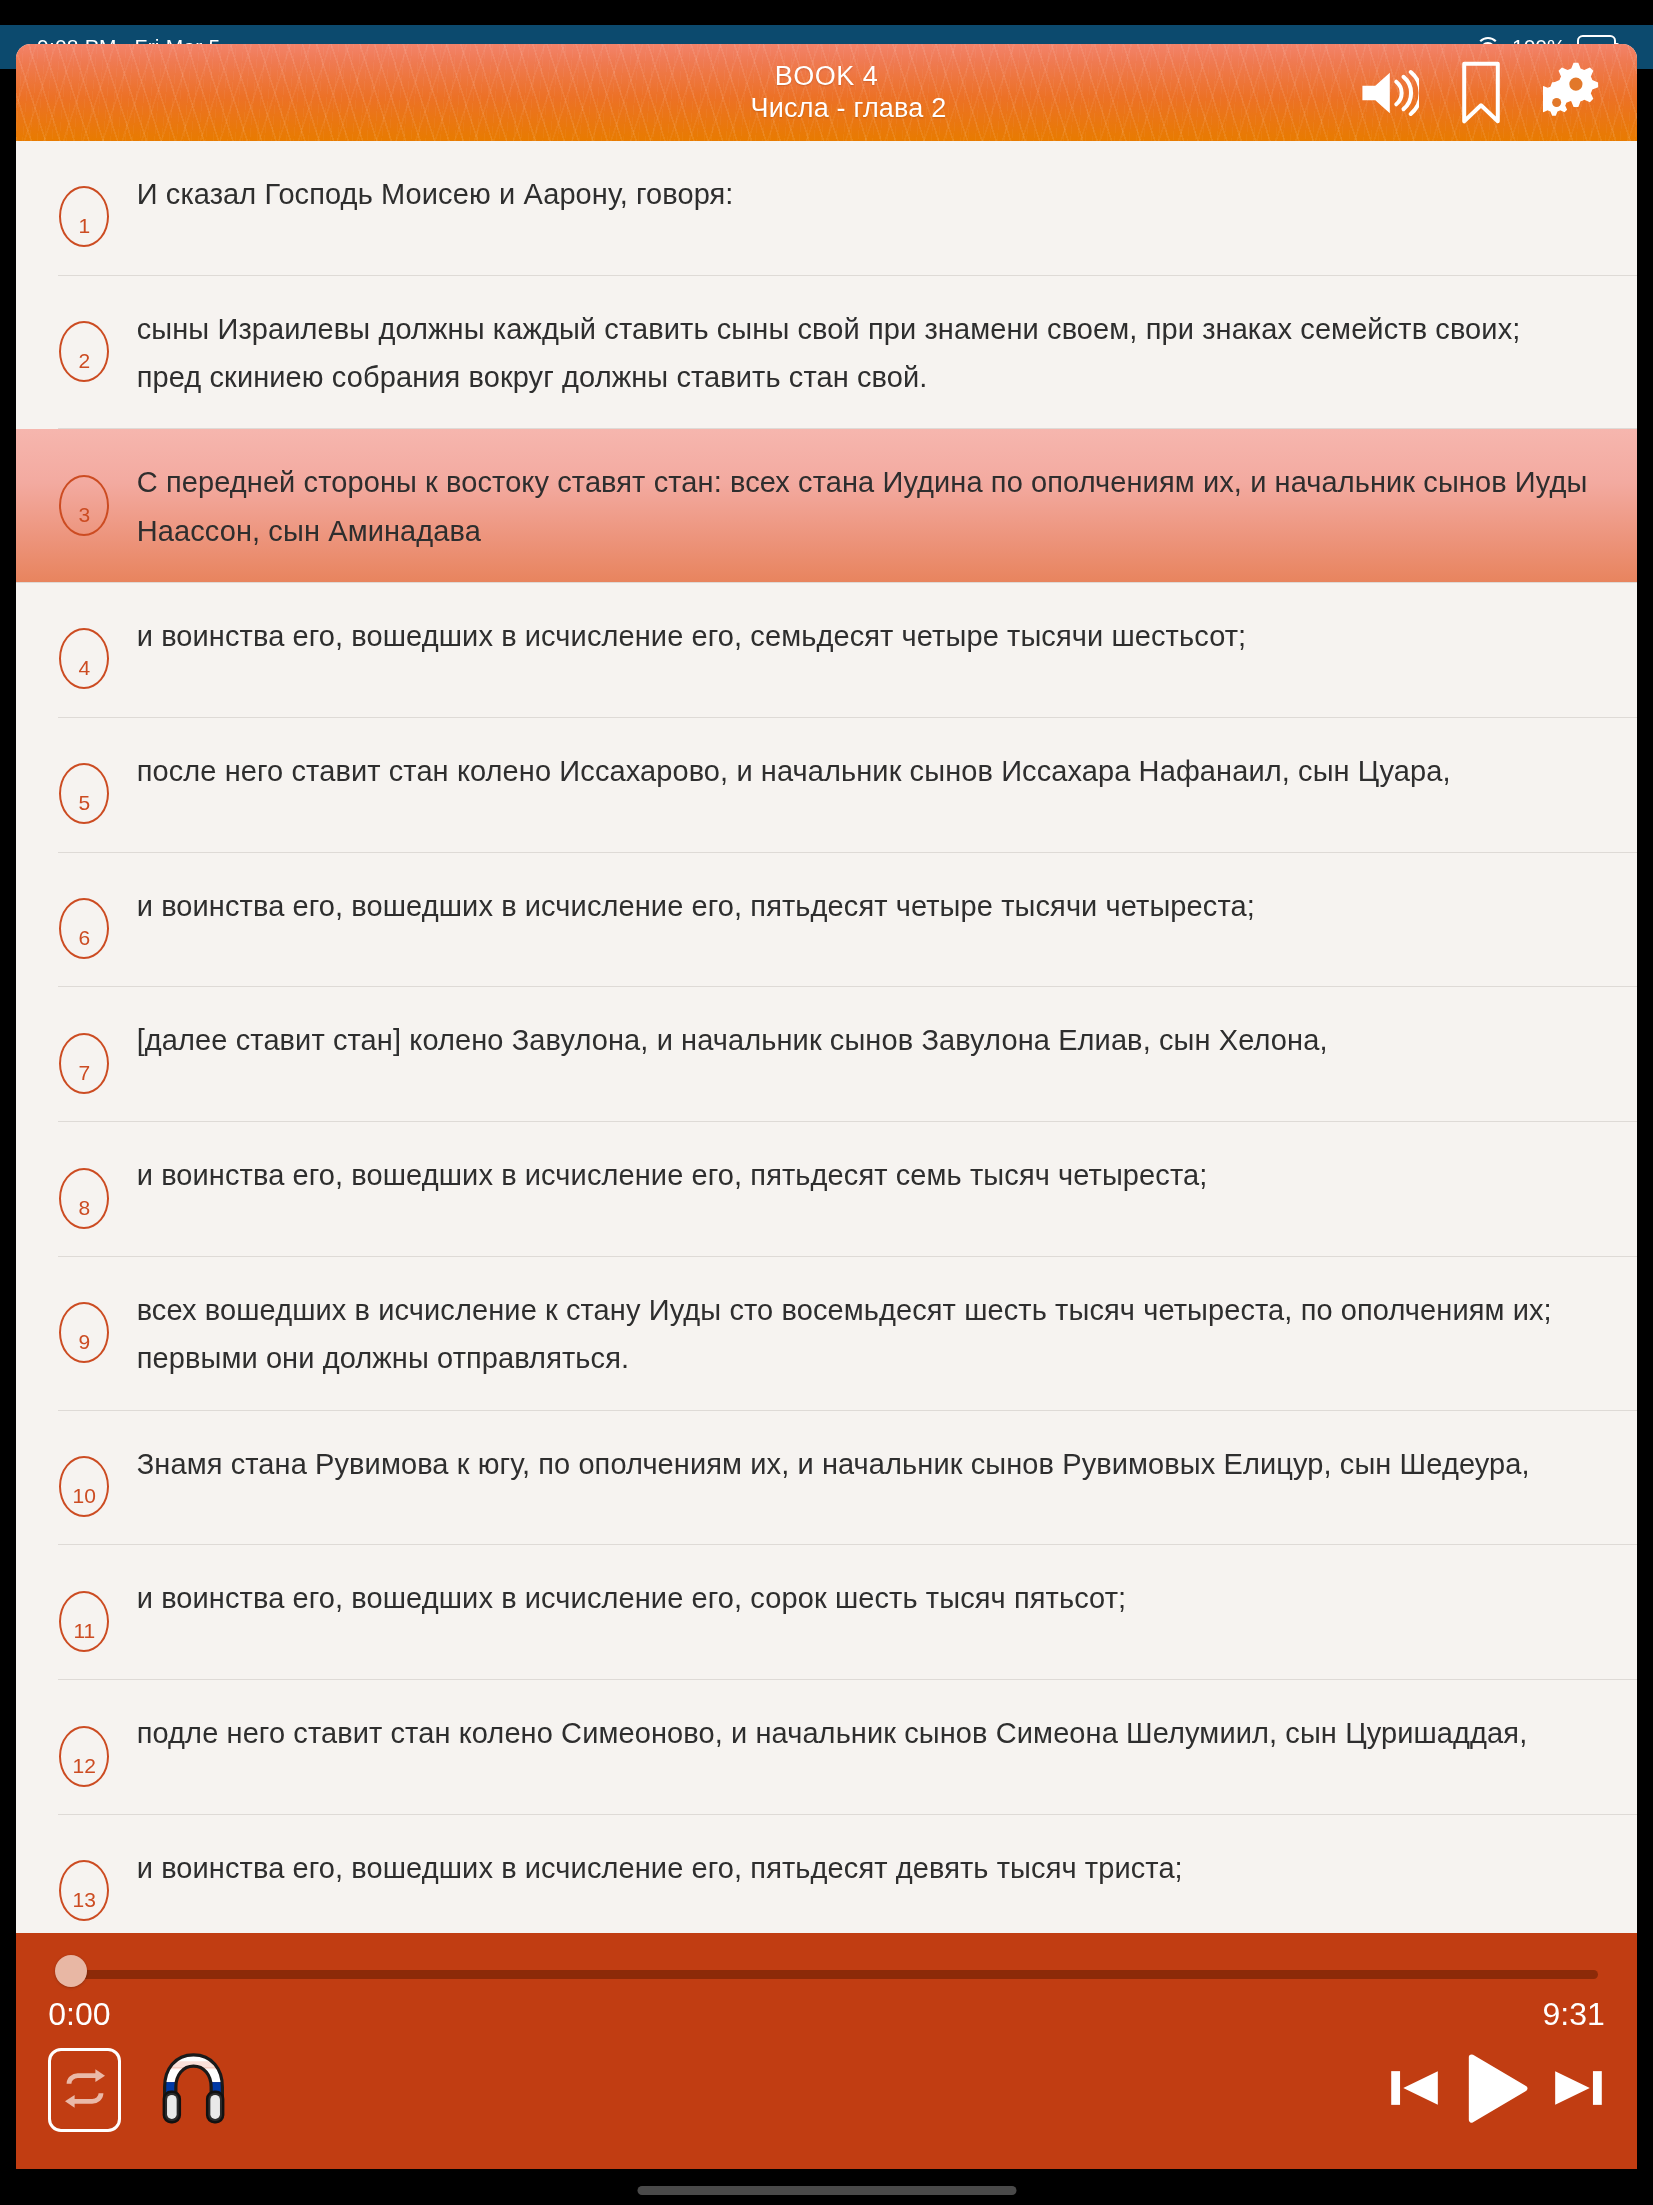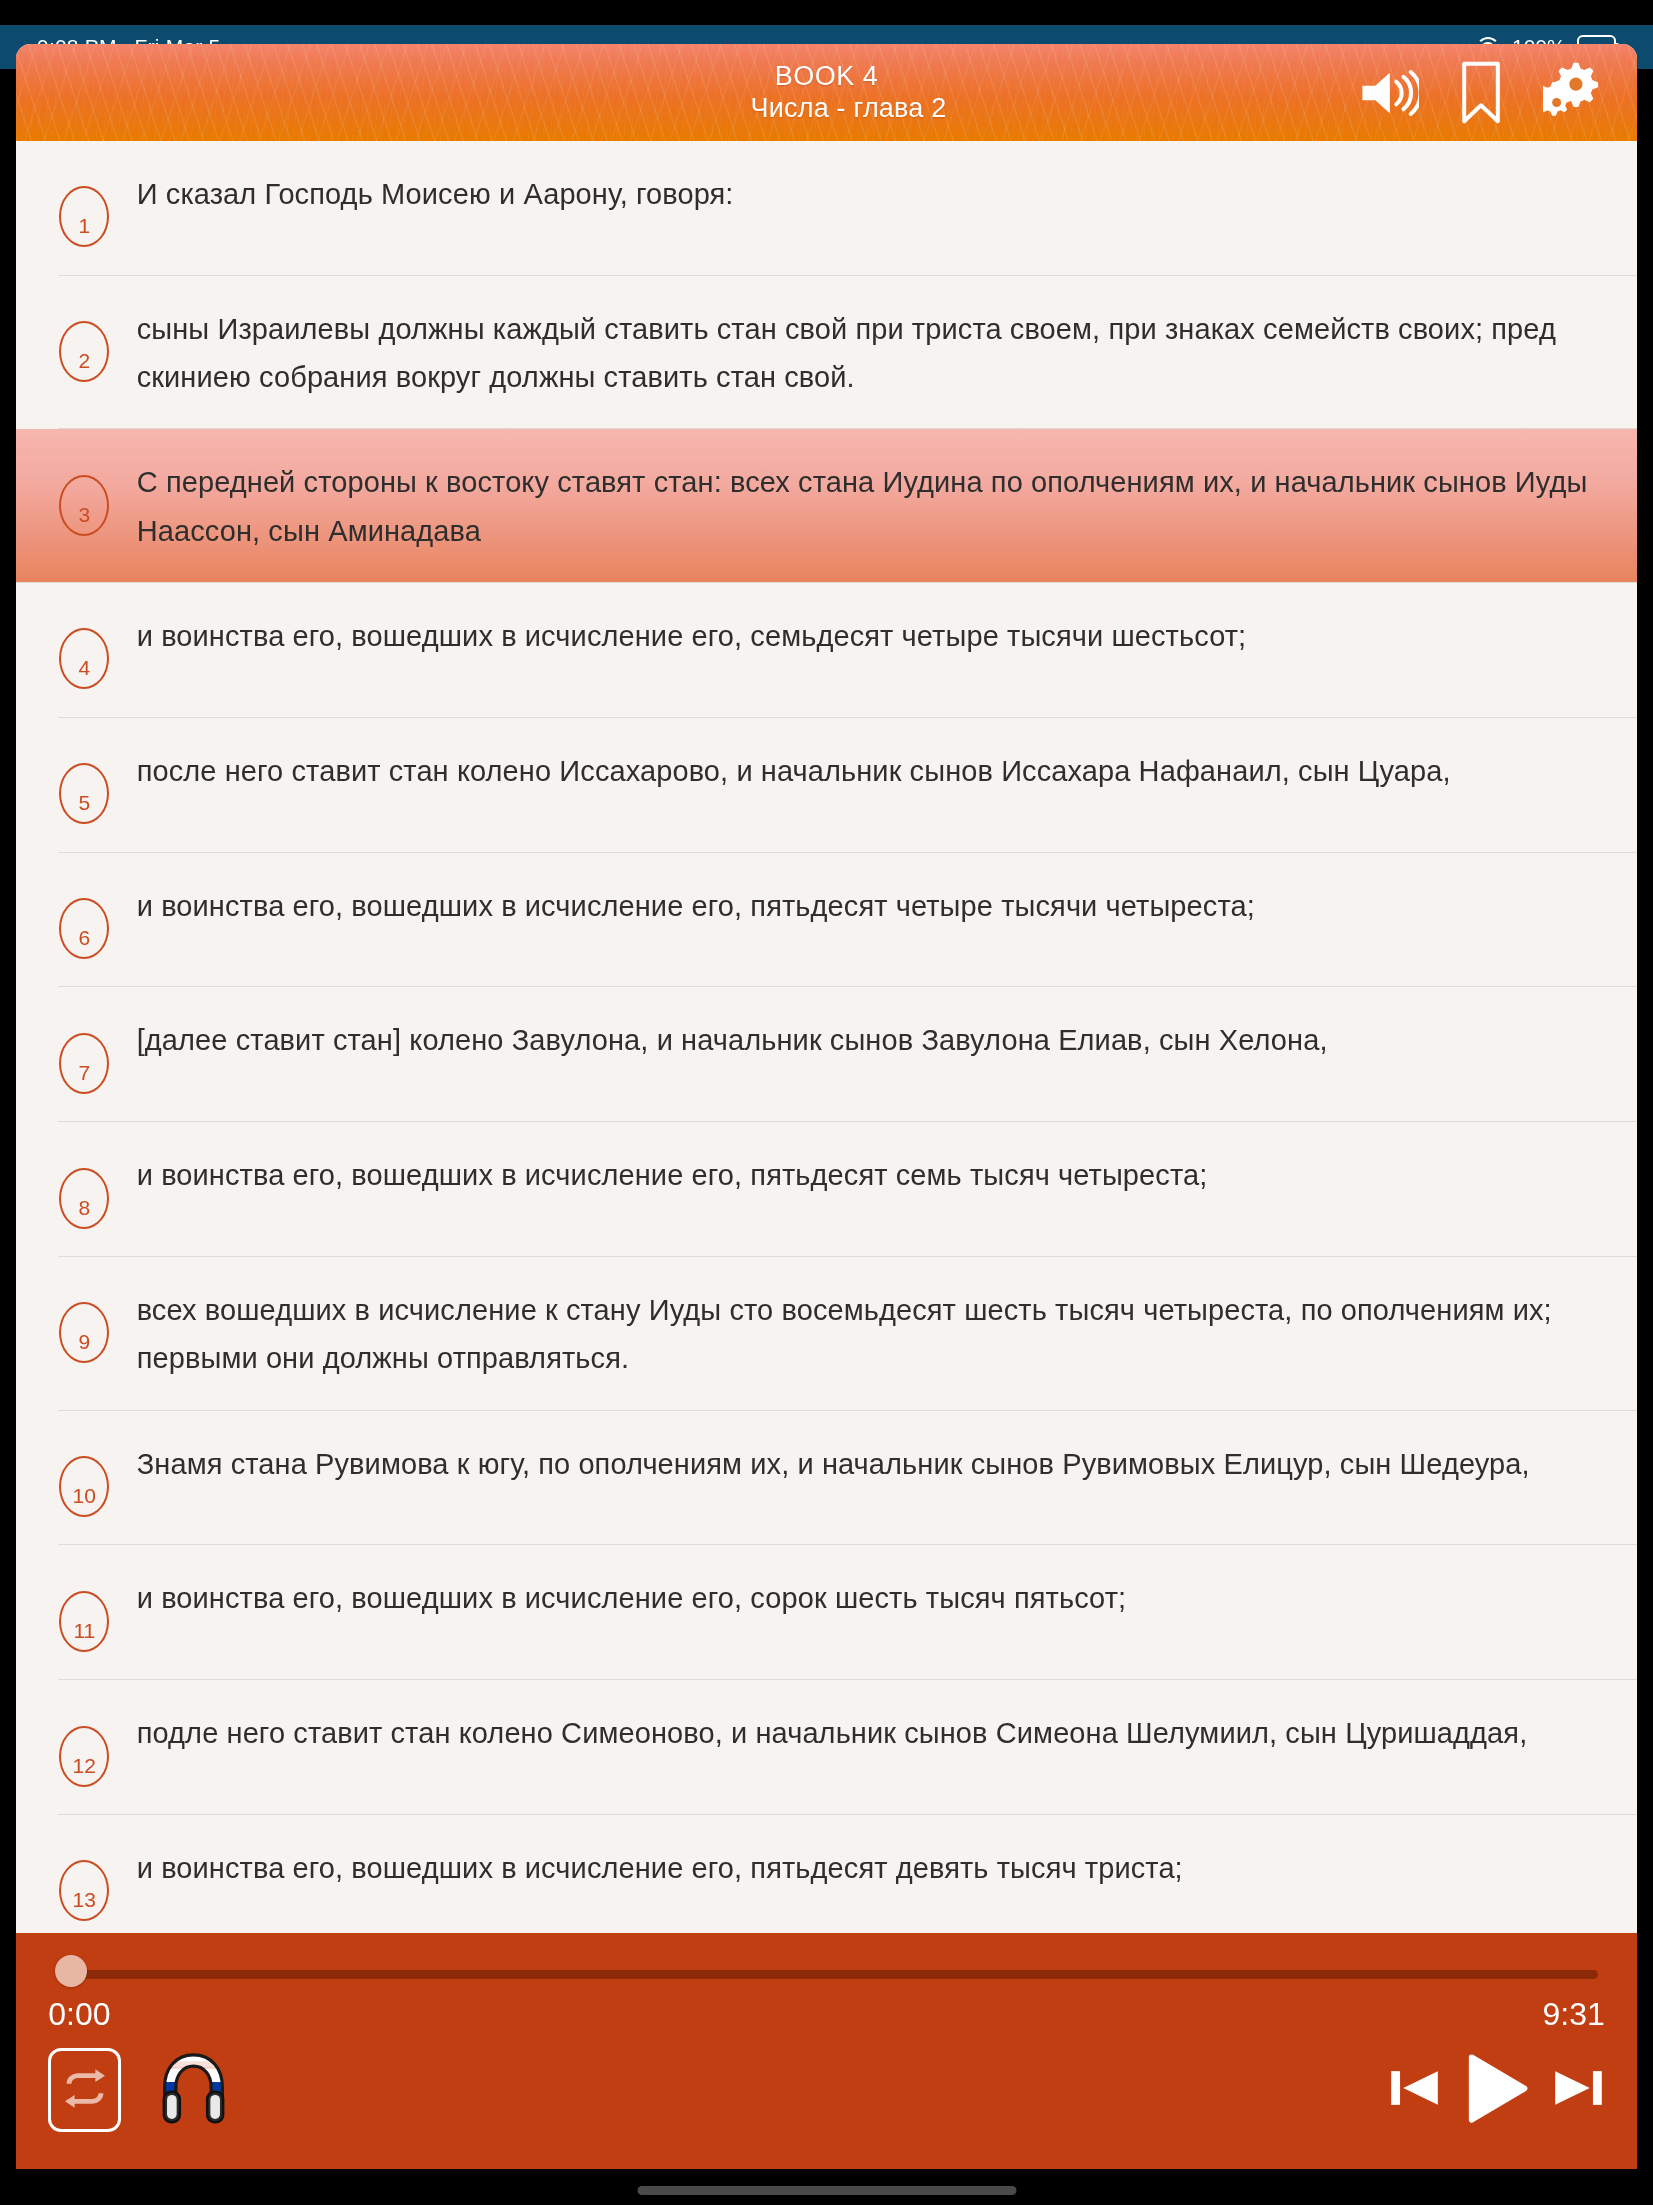--- a/index.html
+++ b/index.html
@@ -239,21 +239,21 @@
     </div>
   </div>
 
   <div class="verses">
       <div class="verse">
         <div class="vnum">1</div>
         <div class="vtext">И сказал Господь Моисею и Аарону, говоря:</div>
       </div>
       <div class="verse">
         <div class="vnum">2</div>
-        <div class="vtext">сыны Израилевы должны каждый ставить стан свой при триста своем, при знаках семейств своих; пред скиниею собрания вокруг должны ставить стан свой.</div>
+        <div class="vtext">сыны Израилевы должны каждый ставить сыны свой при знамени своем, при знаках семейств своих; пред скиниею собрания вокруг должны ставить стан свой.</div>
       </div>
       <div class="verse highlight">
         <div class="vnum">3</div>
         <div class="vtext">С передней стороны к востоку ставят стан: всех стана Иудина по ополчениям их, и начальник сынов Иуды Наассон, сын Аминадава</div>
       </div>
       <div class="verse">
         <div class="vnum">4</div>
         <div class="vtext">и воинства его, вошедших в исчисление его, семьдесят четыре тысячи шестьсот;</div>
       </div>
       <div class="verse">

